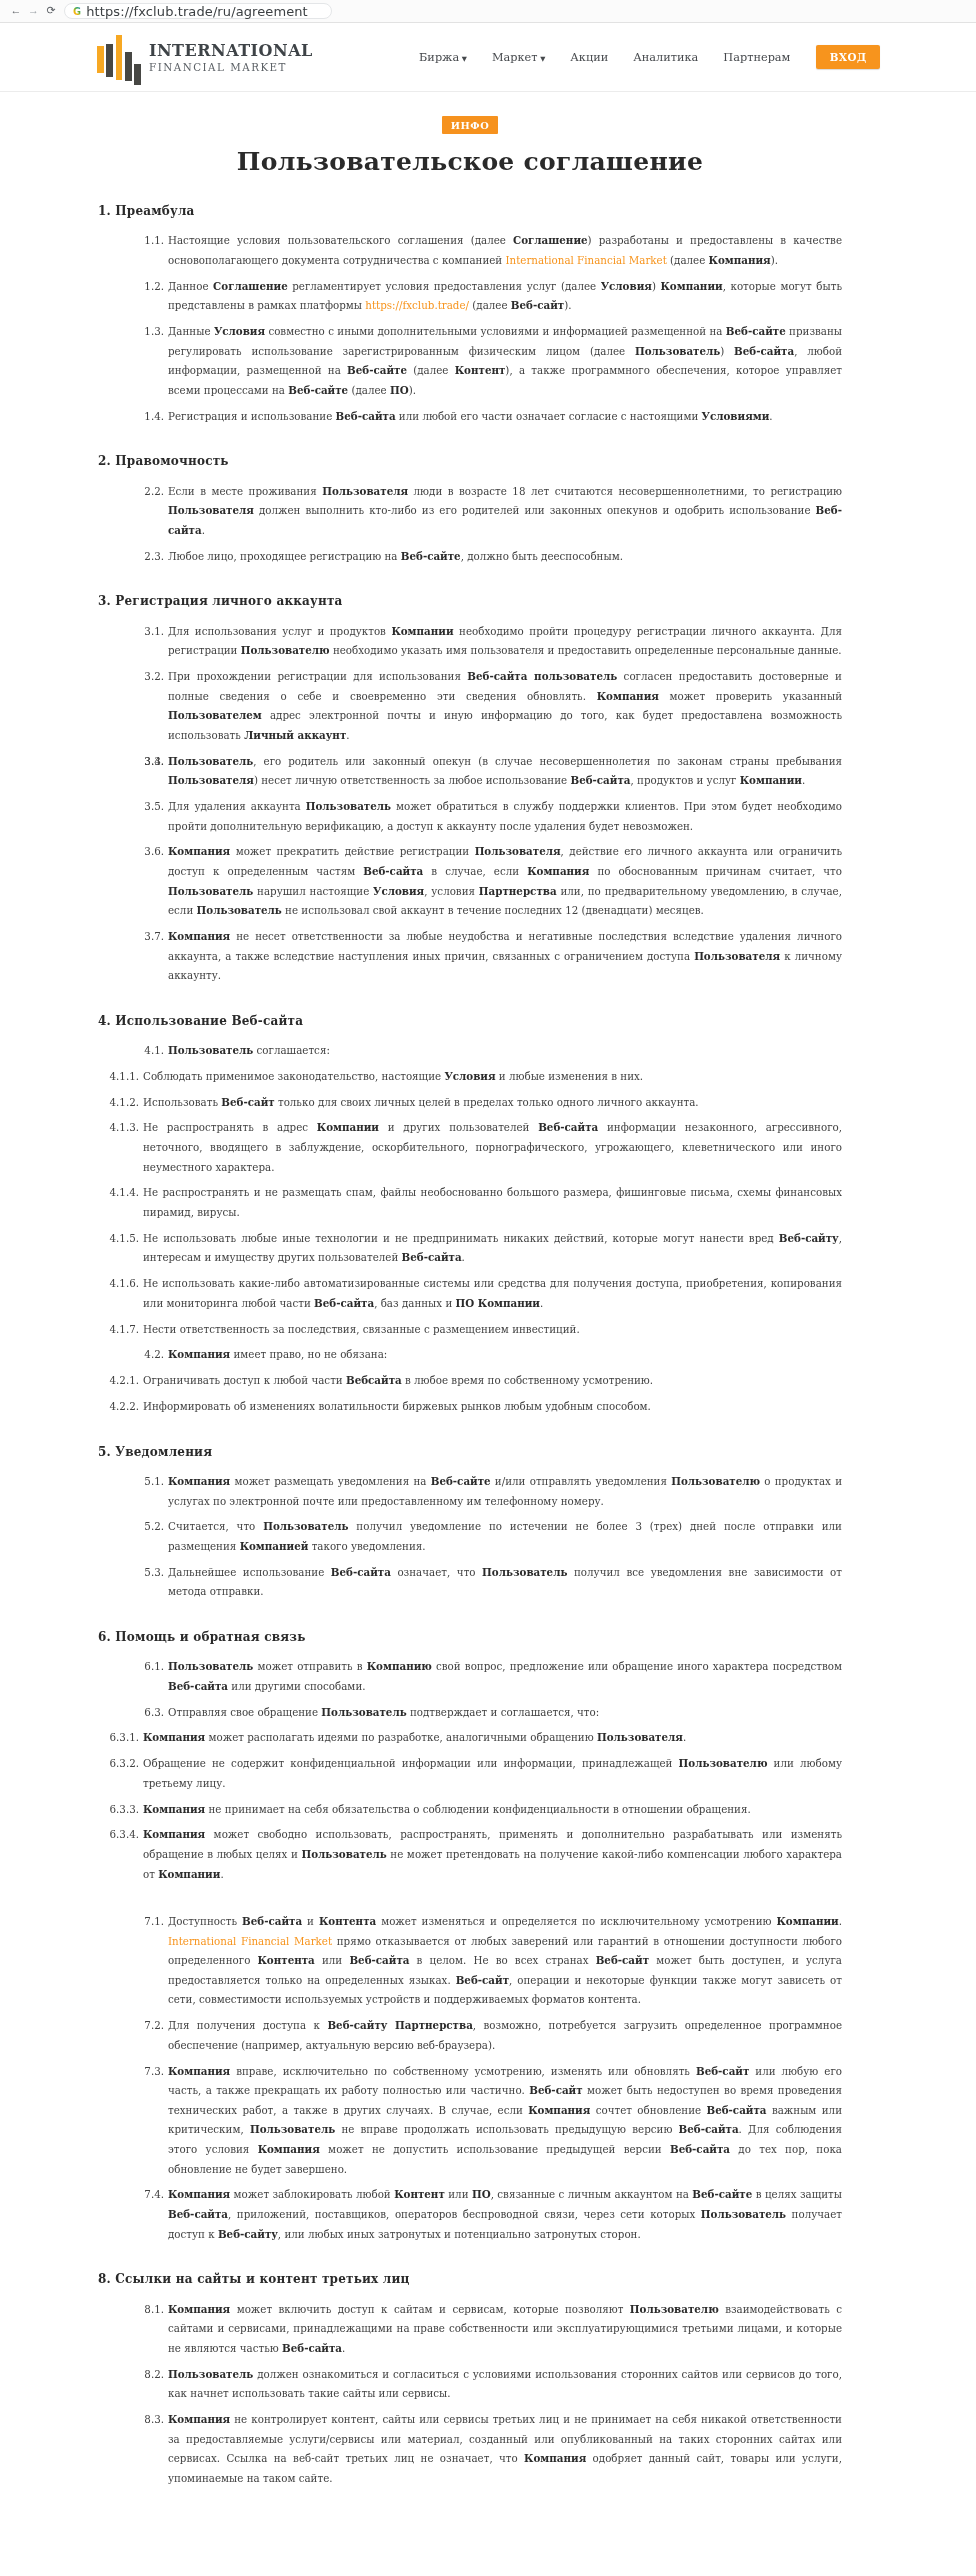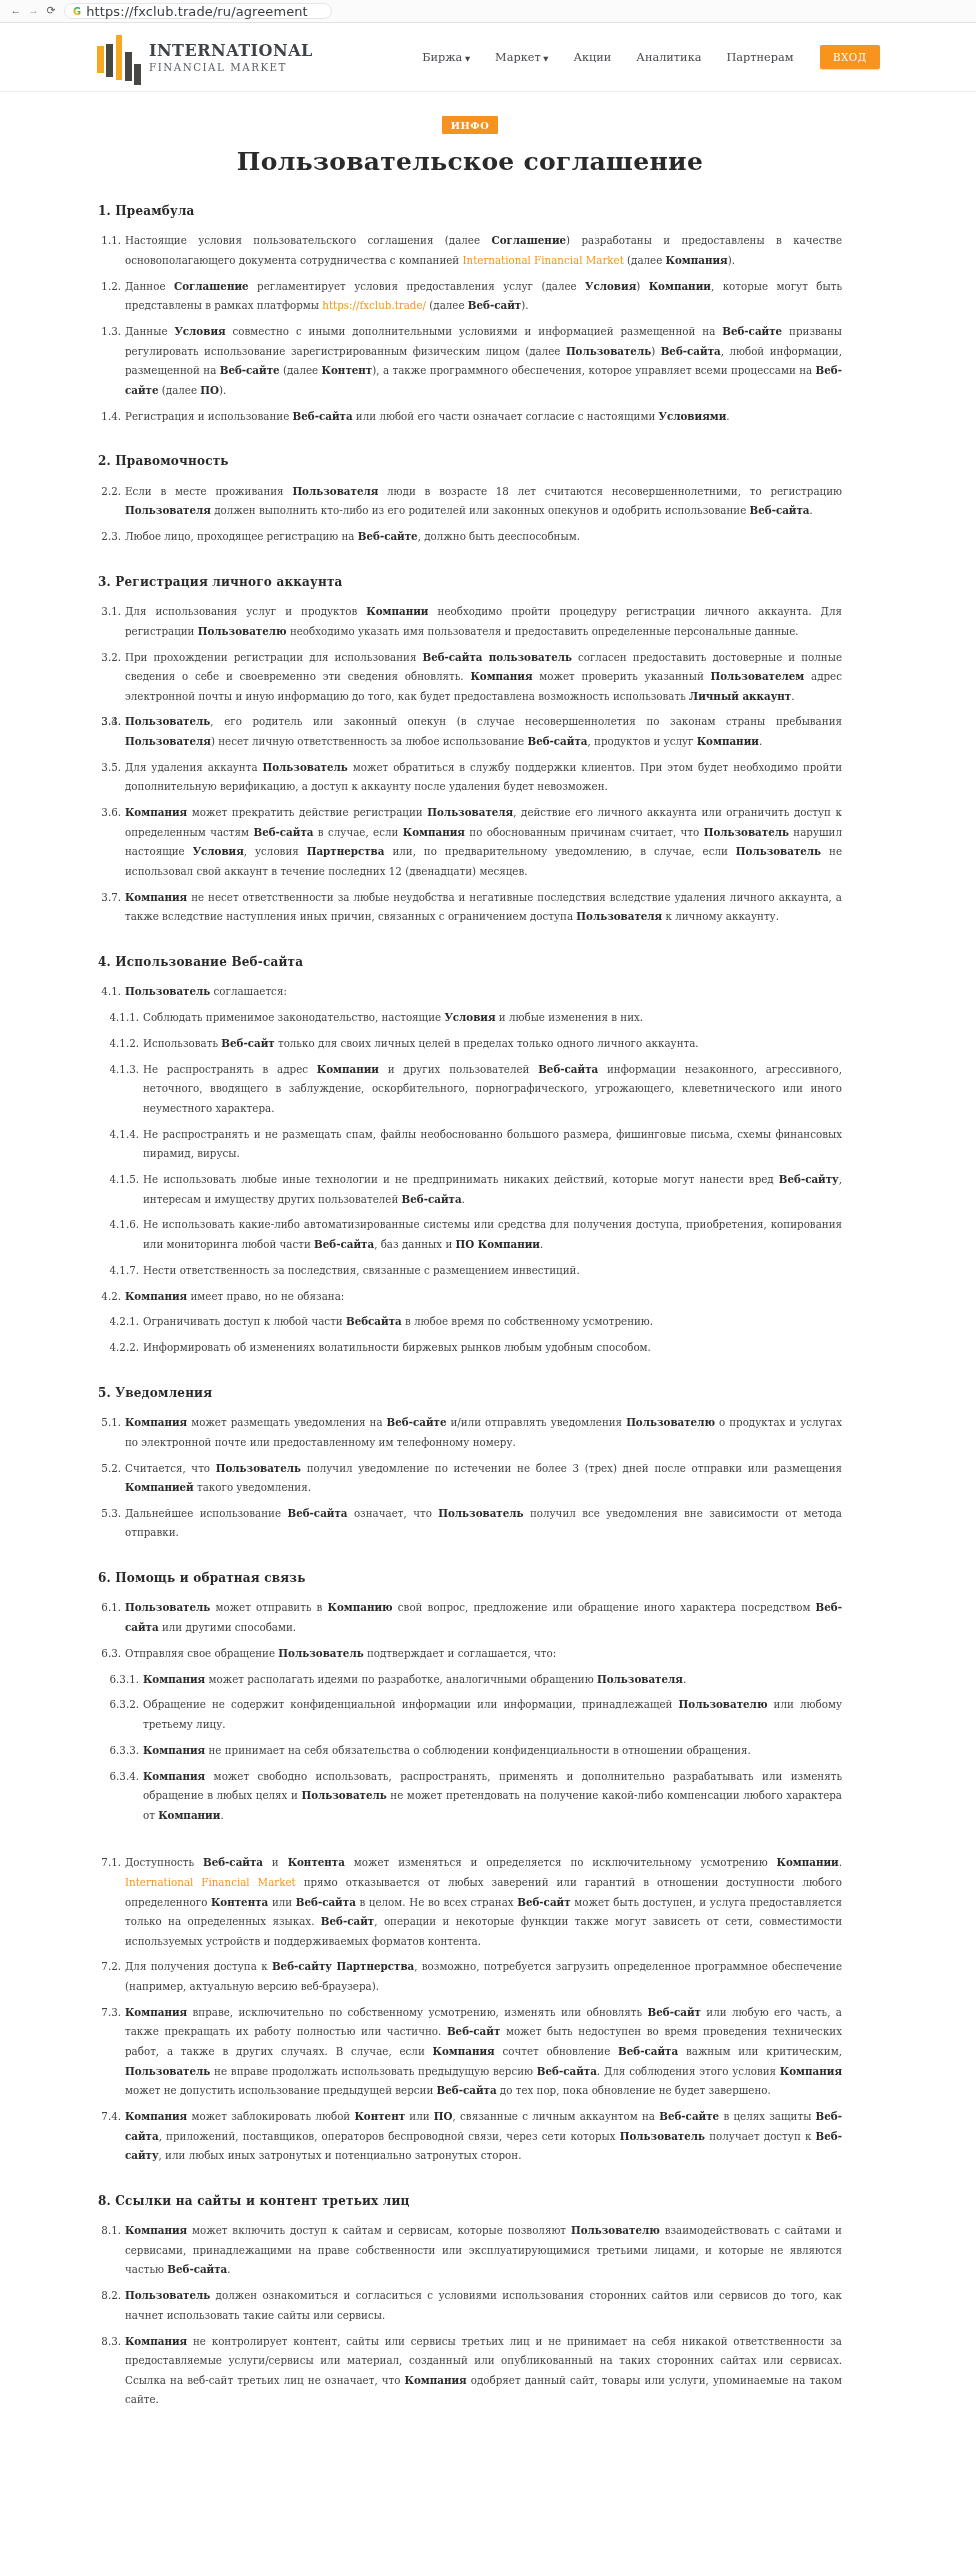--- a/index.html
+++ b/index.html
@@ -46,21 +46,21 @@
   .b4 { height:29px; background:#474744; margin-bottom:0; }
   .b5 { height:20.6px; background:#474744; margin-bottom:-4.1px; }
   .logo-text { display:flex; flex-direction:column; }
   .logo-line1 { font-size:16px; font-weight:bold; color:#3e4347; letter-spacing:0.5px; }
   .logo-line2 { font-size:10.3px; color:#5c6166; letter-spacing:1.5px; margin-top:1px; }
   .main-nav { margin-left:auto; display:flex; align-items:flex-end; gap:25px; }
   .nav-item { font-size:11.3px; color:#46494d; cursor:pointer; white-space:nowrap; }
   .nav-item .caret { font-size:6.7px; color:#46494d; margin-left:2.6px; }
   .login-btn {
     border:none; cursor:pointer; background:#f7941d; color:#fff;
-    font-family:inherit; font-weight:normal; font-size:10.3px; letter-spacing:0.5px;
+    font-family:inherit; font-weight:bold; font-size:10.3px; letter-spacing:0.5px;
     padding:5.7px 13.4px; border-radius:2.1px; margin-left:26px;
     box-shadow:0 0.5px 1px rgba(0,0,0,.15);
   }
   
   .doc { width:744px; margin-left:98px; padding-bottom:57px; }
   .badge-wrap { text-align:center; margin-top:24px; }
   .info-badge {
     display:inline-block; background:#f6921e; color:#fff; font-weight:bold;
     font-size:9.8px; letter-spacing:0.5px; padding:3.6px 9.3px 3.1px; border-radius:1px;
   }
@@ -68,21 +68,21 @@
     text-align:center; font-size:25px; font-weight:bold; color:#2a2a2a;
     margin-top:13.4px; letter-spacing:0.3px;
   }
   section.agr-section { margin-top:28px; }
   h2.sec-h {
     font-size:12px; font-weight:bold; color:#2a2a2a; margin:20.6px 0 13.4px;
     letter-spacing:0.2px;
   }
   .li { position:relative; font-size:10.3px; line-height:19.6px; text-align:justify;
         color:#414141; margin-bottom:6.2px; }
-  .lvl1 > .li-row { padding-left:27px; }
+  .lvl1 > .li-row { padding-left:27px;margin-left:43px; }
   .sub .li-row { padding-left:45px; }
   .num { position:absolute; top:0; white-space:nowrap; color:#414141; }
   .lvl1 > .li-row > .num { right:calc(100% - 23px); position:absolute; }
   .li-row { position:relative; }
   .lvl1 > .li-row .num { left:auto; right:calc(100% - 23px); }
   .sub .li-row .num { left:auto; right:calc(100% - 41px); }
   .li b { color:#2b2b2b; }
   a.lnk { color:#f7941d; text-decoration:none; cursor:pointer; }
   .sub { margin-top:6.2px; }
 </style>

